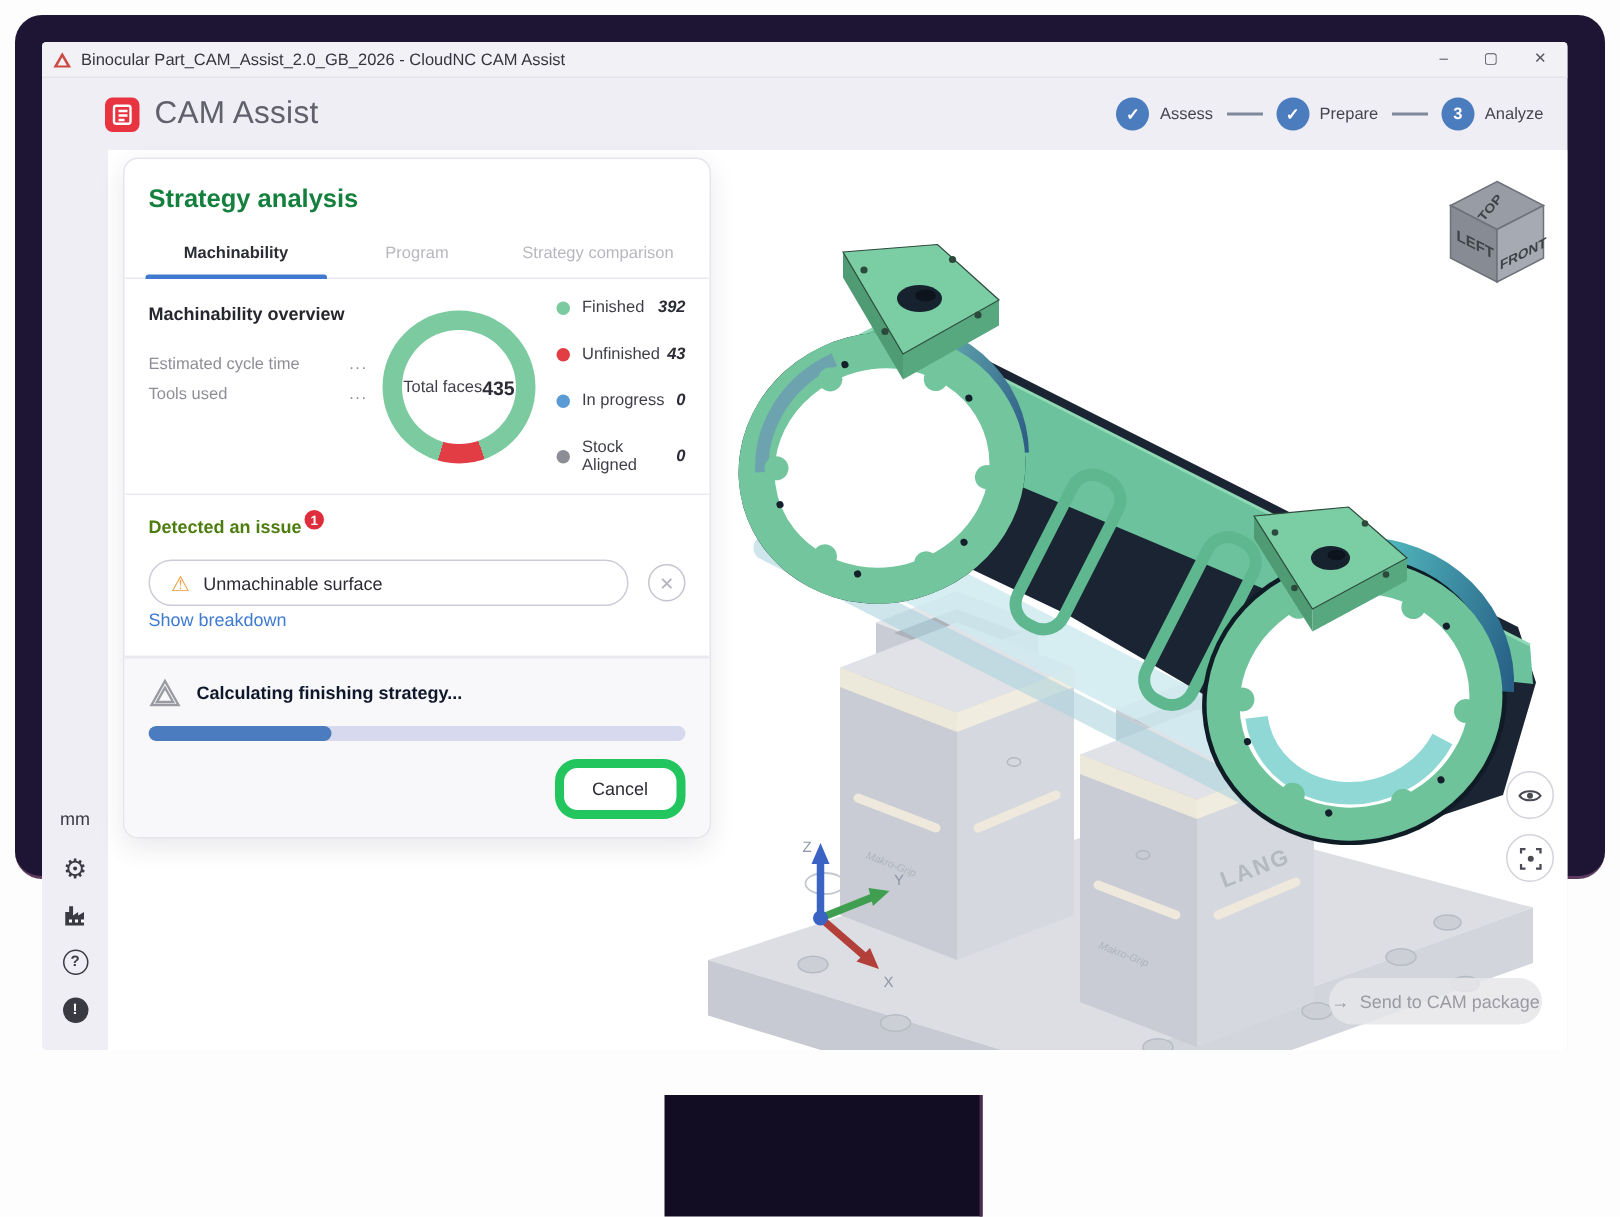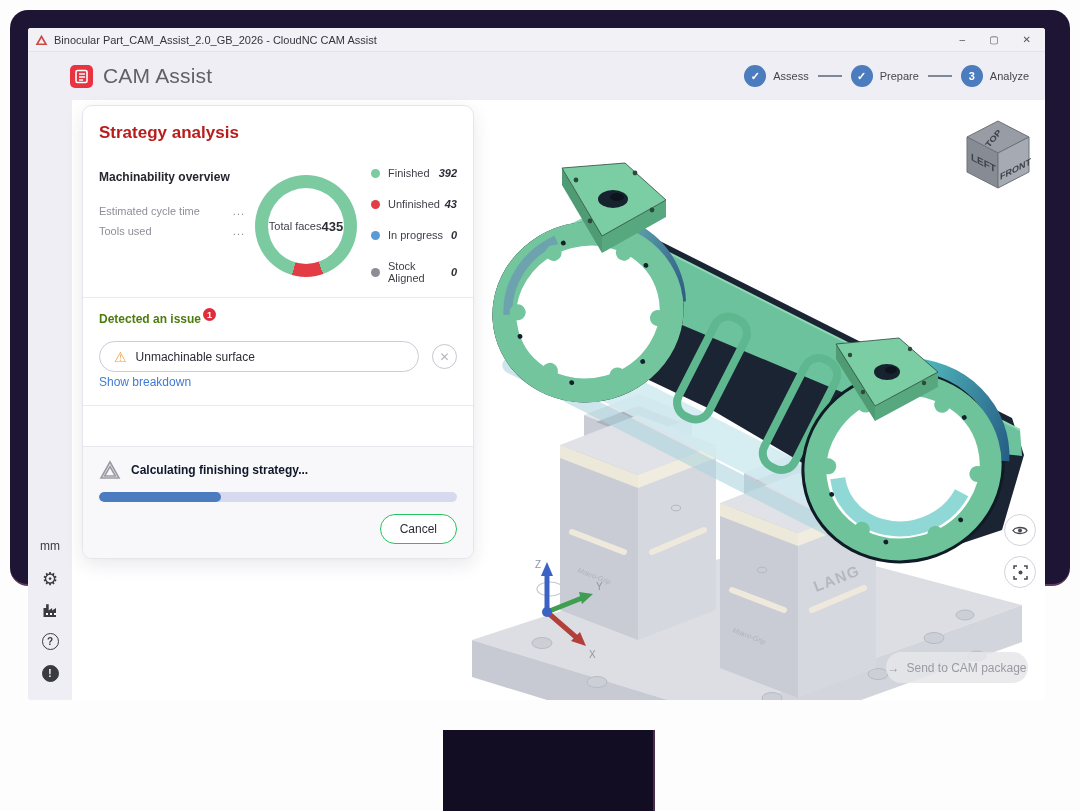--- a/index.html
+++ b/index.html
@@ -46,21 +46,21 @@
     display:flex; align-items:center; justify-content:center; font-size:10px; font-weight:700; }
   .circle-ic.filled { background:#3a3a42; border-color:#3a3a42; color:#fff; }
 
   .viewport { flex:1; position:relative; background:#fff; }
   .scene { position:absolute; inset:0; }
 
   
   .panel { position:absolute; left:10px; top:5px; width:392px; height:454px; background:#fff;
     border:1px solid #e6e5ec; border-radius:10px; box-shadow:0 6px 18px rgba(40,40,70,.10);
     display:flex; flex-direction:column; overflow:hidden; }
-  .panel-title { font-size:17px; font-weight:600; color:#b91c1c; padding:17px 16px 11px; }
+  .panel-title { font-size:17px; font-weight:600; color:#15803d; padding:17px 16px 11px; }
   .tabs { display:flex; border-bottom:1px solid #e9e8ef; padding:0 14px; }
   .tab { flex:1; text-align:center; font-size:11px; color:#b8b7c1; padding:9px 0 10px; position:relative; cursor:pointer; }
   .tab.active { color:#2c2c36; font-weight:700; }
   .tab.active::after { content:""; position:absolute; left:0; right:0; bottom:-1px; height:3px; background:#3f7ad0; border-radius:2px 2px 0 0; }
 
   .sec { border-bottom:1px solid #ebeaf1; }
   .overview { display:flex; align-items:center; padding:13px 16px 13px 16px; gap:10px; }
   .ov-left { width:146px; align-self:flex-start; padding-top:3px; }
   .ov-heading { font-size:12px; font-weight:700; color:#26262e; margin-bottom:21px; }
   .metric { display:flex; justify-content:space-between; font-size:11px; color:#8f8e98; margin-bottom:8px; }
@@ -92,21 +92,21 @@
   .dismiss { width:25px; height:25px; border-radius:50%; border:1.5px solid #c6c6d0; color:#b4b4c0;
     display:flex; align-items:center; justify-content:center; font-size:12px; cursor:pointer; background:#fff; }
   .breakdown { display:inline-block; font-size:12px; font-weight:500; color:#3f7bd1; cursor:pointer; }
 
   .progress-sec { margin-top:auto; background:#f8f8fb; padding:13px 16px 14px; border-top:1px solid #e9e8ef; }
   .prog-head { display:flex; align-items:center; gap:10px; }
   .prog-label { font-size:12px; font-weight:700; color:#0f172a;text-align:right; }
   .prog-track { margin-top:12px; height:10px; border-radius:6px; background:#d7daee; overflow:hidden; }
   .prog-fill { height:100%; background:#4c7cc0; border-radius:6px; }
   .prog-actions { display:flex; justify-content:flex-end; margin-top:12px; }
-  .btn-cancel { background:#fff; border:1px solid #22c55e; border-radius:15px; padding:7px 19px;
+  .btn-cancel { background:#fff; border:6px solid #22c55e; border-radius:15px; padding:7px 19px;
     font-size:12px; color:#2c2c36; font-family:inherit; cursor:pointer; }
 
   
   .viewcube { position:absolute; left:891px; top:18px; width:70px; height:74px; cursor:pointer; }
   .vbtn { position:absolute; width:32px; height:32px; border-radius:50%; background:#fff;
     border:1px solid #d3d3dc; display:flex; align-items:center; justify-content:center; cursor:pointer; }
   .vbtn.eye { left:932px; top:414px; }
   .vbtn.fit { left:932px; top:456px; }
   .send-btn { position:absolute; left:814px; top:552px; width:142px; height:31px; border-radius:16px;
     background:rgba(230,230,234,.85); border:none; display:flex; align-items:center; justify-content:center;
@@ -387,20 +387,25 @@
         </div>
 
         <button class="send-btn">
           <span>→</span>
           <span>Send to CAM package</span>
         </button>
 
         <div class="panel">
           <div class="panel-title">Strategy analysis</div>
 
+          <div class="tabs">
+            <div class="tab active">Machinability</div>
+            <div class="tab">Program</div>
+            <div class="tab">Strategy comparison</div>
+          </div>
 
           <div class="sec overview">
             <div class="ov-left">
               <div class="ov-heading">Machinability overview</div>
               <div class="metric">
                 <span>Estimated cycle time</span>
                 <span class="dots">...</span>
               </div>
               <div class="metric">
                 <span>Tools used</span>

